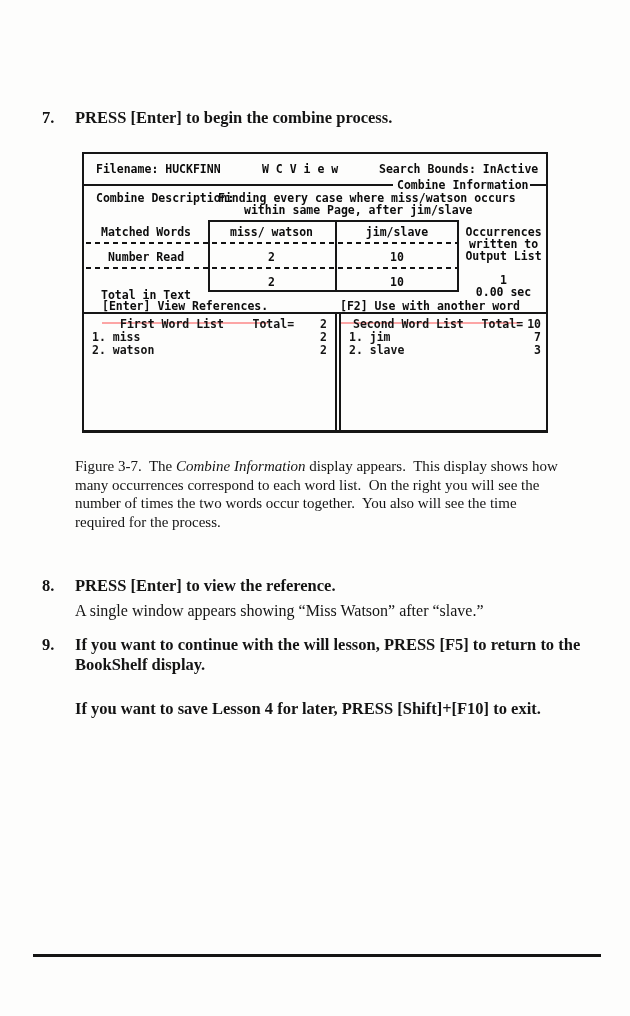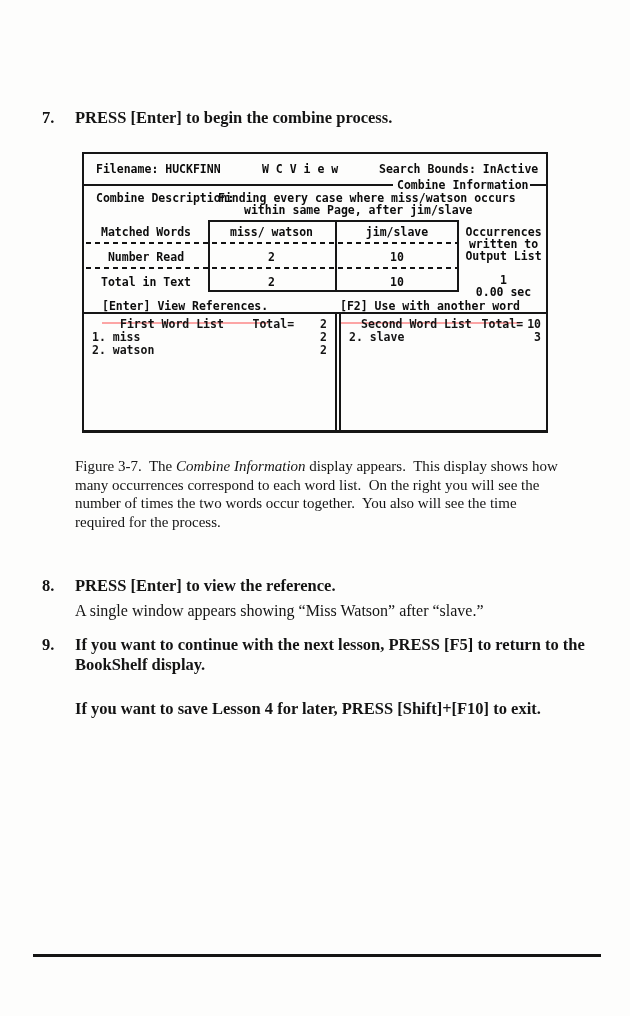--- a/index.html
+++ b/index.html
@@ -73,21 +73,21 @@
     <span class="t tc" style="left:251px; top:72px; width:124px">jim/slave</span>
 
     <div class="dashline" style="left:2px; top:88px; width:371px"></div>
 
     <span class="t tc" style="left:0;   top:97px; width:124px">Number Read</span>
     <span class="t tc" style="left:124px; top:97px; width:127px">2</span>
     <span class="t tc" style="left:251px; top:97px; width:124px">10</span>
 
     <div class="dashline" style="left:2px; top:113px; width:371px"></div>
 
-    <span class="t tc" style="left:0;   top:122px; width:124px">Total in Text</span>
+    <span class="t tc" style="left:0;   top:135px; width:124px">Total in Text</span>
     <span class="t tc" style="left:124px; top:122px; width:127px">2</span>
     <span class="t tc" style="left:251px; top:122px; width:124px">10</span>
 
     <span class="t tc" style="left:375px; top:72px;  width:89px">Occurrences</span>
     <span class="t tc" style="left:375px; top:84px;  width:89px">written to</span>
     <span class="t tc" style="left:375px; top:96px;  width:89px">Output List</span>
     <span class="t tc" style="left:375px; top:120px; width:89px">1</span>
     <span class="t tc" style="left:375px; top:132px; width:89px">0.00 sec</span>
 
     <span class="t hotkey" style="left:18px;  top:146px">[Enter] View References.</span>
@@ -107,41 +107,45 @@
         <span class="count" style="padding-right:8px">2</span>
       </div>
       <div class="prow">
         <span style="padding-left:8px">2. watson</span>
         <span class="count" style="padding-right:8px">2</span>
       </div>
     </div>
 
     <div class="panel" style="left:257px; width:205px">
       <div class="prow">
-        <span style="padding-left:20px">Second Word List</span>
+        <span style="padding-left:12px">Second Word List</span>
         <span class="count" style="margin-right:4px">Total=</span>
         <span style="padding-right:5px">10</span>
+      </div>
+      <div class="prow">
+        <span style="padding-left:8px">1. jim</span>
+        <span class="count" style="padding-right:5px">7</span>
       </div>
       <div class="prow">
         <span style="padding-left:8px">2. slave</span>
         <span class="count" style="padding-right:5px">3</span>
       </div>
     </div>
   </div>
 
   <div class="caption">
     <span class="ln"><span>Figure 3-7.  The </span><span class="it">Combine Information</span><span> display appears.  This display shows how</span></span><br>
     <span class="ln">many occurrences correspond to each word list.  On the right you will see the</span><br>
     <span class="ln">number of times the two words occur together.  You also will see the time</span><br>
     <span class="ln">required for the process.</span>
   </div>
 
   <span class="step-num" style="top:576px">8.</span>
   <span class="step-head" style="top:576px">PRESS [Enter] to view the reference.</span>
   <span class="step-body" style="top:601px">A single window appears showing “Miss Watson” after “slave.”</span>
 
   <span class="step-num" style="top:635px">9.</span>
-  <div class="step-head" style="top:635px; width:530px"><span>If you want to continue with the next lesson, PRESS [F5] to return to the</span><br><span class="bold-it">BookShelf</span><span> display.</span></div>
+  <div class="step-head" style="top:635px; width:530px"><span>If you want to continue with the will lesson, PRESS [F5] to return to the</span><br><span class="bold-it">BookShelf</span><span> display.</span></div>
   <span class="step-head" style="top:699px">If you want to save Lesson 4 for later, PRESS [Shift]+[F10] to exit.</span>
 
   <div class="footer-rule"></div>
 
 </div>
 
 </body></html>

